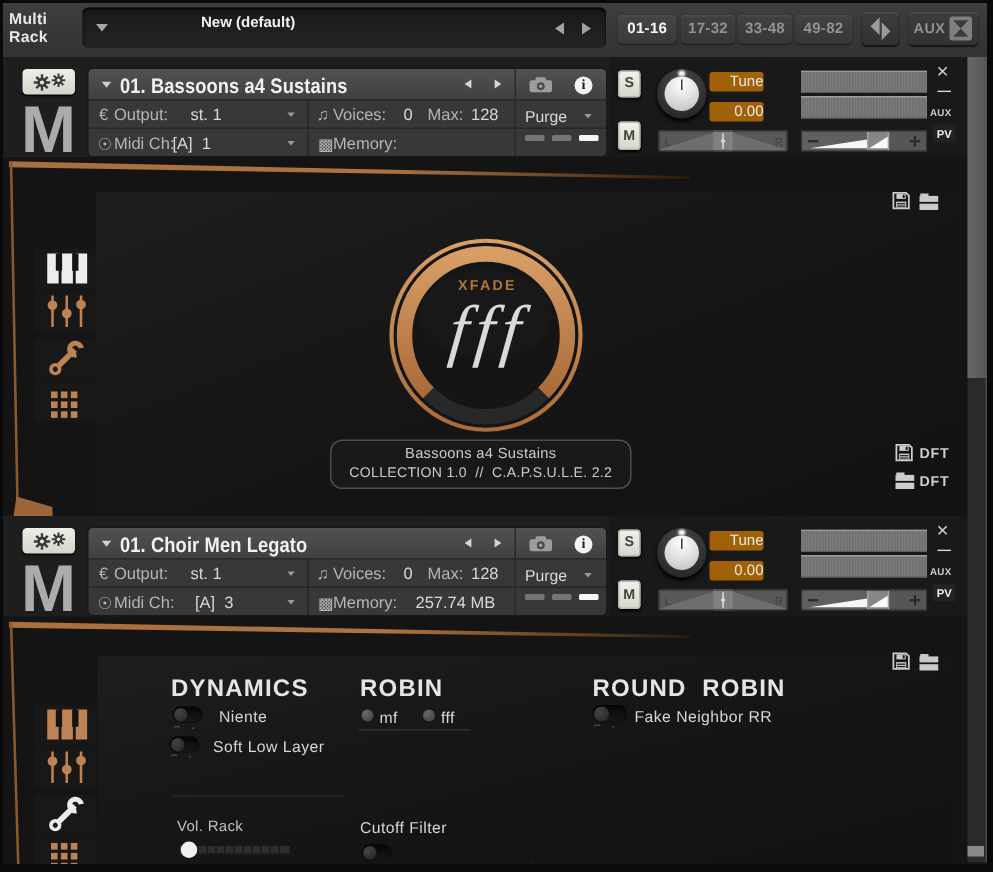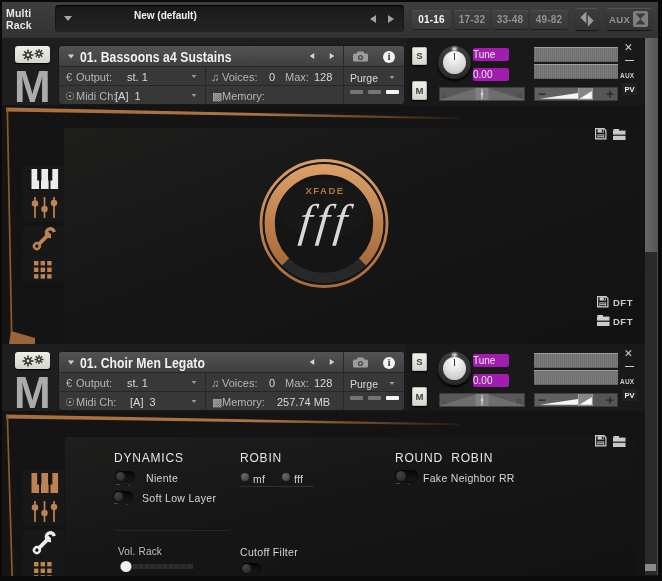--- a/index.html
+++ b/index.html
@@ -30,26 +30,26 @@
   .hpanel{left:57px;top:8px;width:345px;height:58px;background:#383838;border-radius:3px;overflow:hidden;box-shadow:0 0 0 1px #181818;}
   .titlebar{left:0;top:0;width:345px;height:20px;background:linear-gradient(#525252,#404040);}
   .title{left:21px;top:2.5px;font-size:14px;font-weight:bold;color:#f1f1f1;letter-spacing:.1px;transform:scaleX(.87);transform-origin:left top;white-space:nowrap;}
   .rowsep{background:#272727;}
   .rowtext{font-size:11px;color:#b4b4b4;}
   .rowval{color:#d8d8d8;}
   .hled{top:44px;width:13px;height:4px;background:#757575;border-radius:1px;}
   .smbtn{width:15px;height:18px;background:linear-gradient(#f2f2ec,#d5d5cc);border-radius:2.5px;
     color:#44443e;font-size:9.5px;font-weight:bold;text-align:center;line-height:18px;
     box-shadow:0 1px 2px #000, inset 0 0 0 1px #b8b8b0;}
-  .disp{width:36px;height:13px;background:#a21caf;border-radius:2px;color:#eaeaea;font-size:10px;
-    text-align:left;line-height:13.5px;}
+  .disp{width:36px;height:13px;background:#a16207;border-radius:2px;color:#eaeaea;font-size:10px;
+    text-align:right;line-height:13.5px;}
   
   .ibody{left:2px;background:#131313;overflow:hidden;}
   .dft{font-size:9.5px;font-weight:bold;color:#cccccc;letter-spacing:.5px;}
-  .sechead{font-size:12px;font-weight:normal;color:#e5e5e5;letter-spacing:.8px;}
+  .sechead{font-size:16px;font-weight:bold;color:#e5e5e5;letter-spacing:.8px;}
   .lbl{font-size:10.5px;color:#d6d6d6;letter-spacing:.3px;}
   .toggle{width:20px;height:11px;background:linear-gradient(#060606,#1a1a1a);border-radius:5.5px;
     box-shadow:inset 0 0 2px #000;}
   .tknob{position:absolute;left:1px;top:1px;width:9px;height:9px;border-radius:50%;
     background:radial-gradient(circle at 35% 30%,#454545,#222);}
   .radio{width:8px;height:8px;border-radius:50%;background:radial-gradient(circle at 35% 30%,#6a6a6a,#3a3a3a);}
   
   #sbtrack{left:645px;top:38px;width:13px;height:537px;background:#2a2a2a;border-right:1px solid #4a4a4a;box-sizing:border-box;}
   #sbthumb{left:645px;top:38px;width:13px;height:214px;background:linear-gradient(90deg,#686868,#555);}
   #rborder{left:658px;top:0;width:4px;height:581px;background:#0a0a0a;}
@@ -314,20 +314,24 @@
         <rect x="2.4" y="6.4" width="6.8" height="4" fill="#cdcdcd"></rect>
         <rect x="3" y="7.4" width="5.6" height="0.8" fill="#1a1a1a"></rect>
         <rect x="3" y="9" width="5.6" height="0.8" fill="#1a1a1a"></rect>
       </g>
       <g transform="translate(595,210)" fill="#cdcdcd">
         <rect x="0.5" y="0" width="5.5" height="2.4"></rect>
         <rect x="0" y="1.6" width="12.5" height="4"></rect>
         <rect x="0" y="6.8" width="12.5" height="4.2"></rect>
       </g>
     </svg>
+    <div class="abs" style="left:218px;top:188px;width:199px;height:31px;border:1px solid #4e4e4e;border-radius:8px;background:rgba(30,30,30,.55);text-align:center;white-space:nowrap;">
+      <div style="margin-top:2.5px;font-size:9.8px;color:#cbcbcb;letter-spacing:.2px;">Bassoons a4 Sustains</div>
+      <div style="margin-top:1.5px;font-size:9.4px;color:#cbcbcb;letter-spacing:.2px;">COLLECTION 1.0&nbsp; //&nbsp; C.A.P.S.U.L.E. 2.2</div>
+    </div>
     <div class="abs dft" style="left:611px;top:192px;">DFT</div>
     <div class="abs dft" style="left:611px;top:211px;">DFT</div>
   </div>
 
   <div class="abs strip" style="top:344px;">
     <div class="abs gearbtn"><svg width="35" height="17" viewBox="0 0 35 17">
       <g fill="#3a3a3a">
             <circle cx="13" cy="9" r="3.1"></circle>
             <circle cx="24" cy="7.5" r="2.5"></circle>
       <g stroke="#3a3a3a" stroke-width="1.6">

